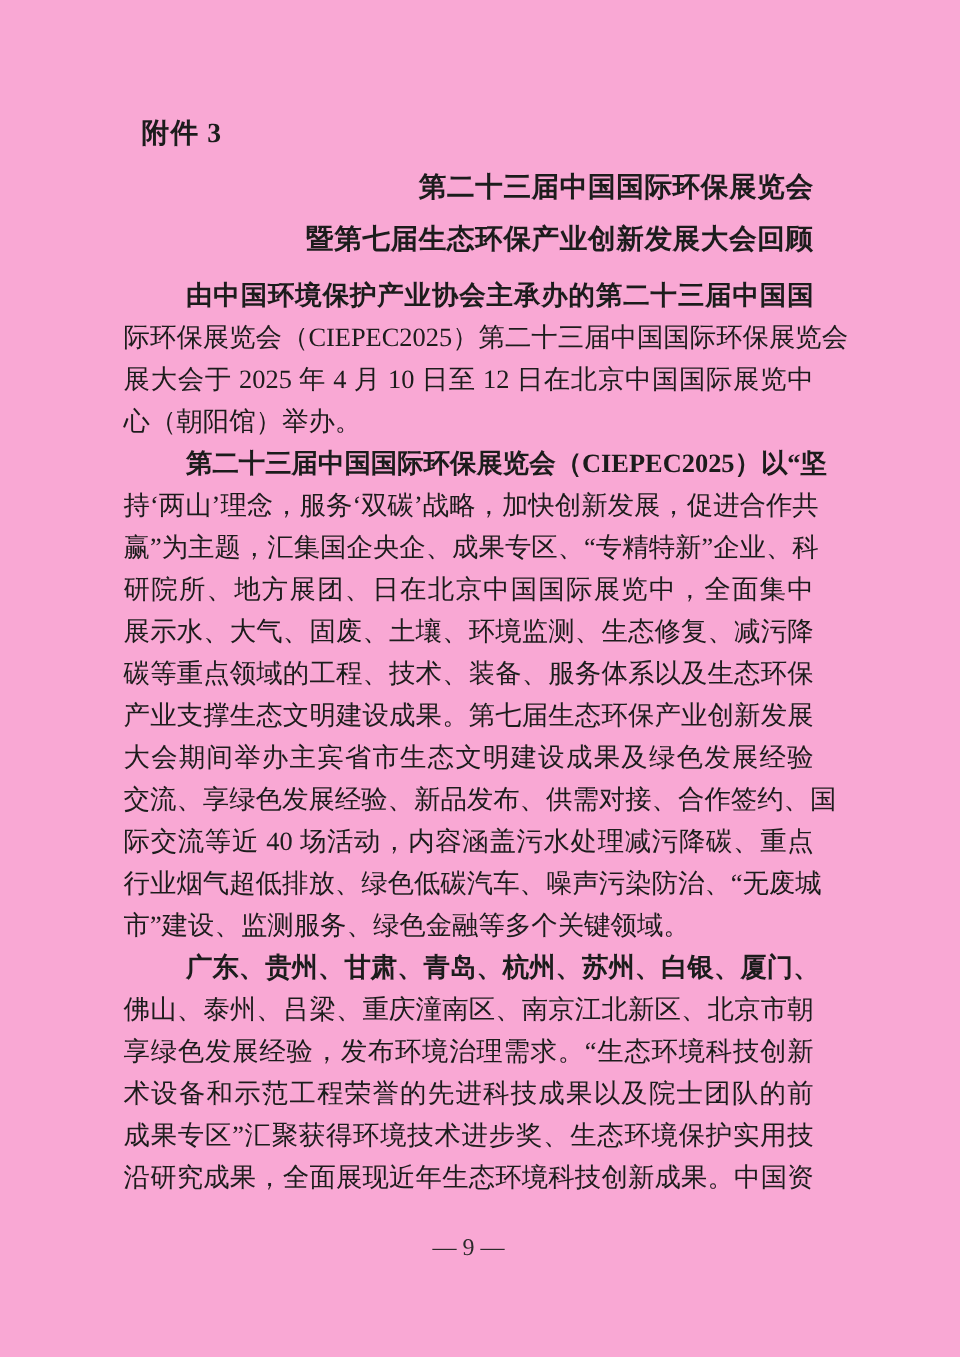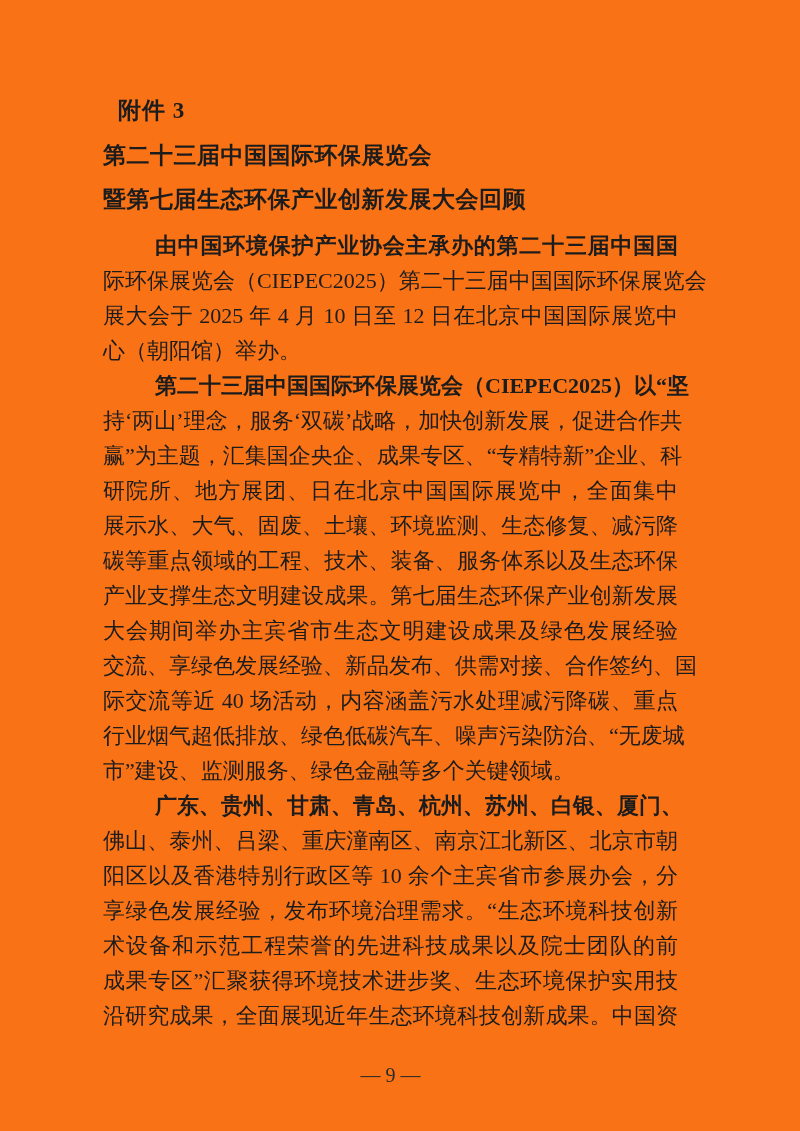--- a/index.html
+++ b/index.html
@@ -5,39 +5,39 @@
   html, body {
     margin: 0;
     padding: 0;
     background: #ffffff;
   }
   .page {
     position: relative;
     width: 800px;
     height: 1131px;
     margin: 0 auto;
-    background: #f97316;
+    background: #f9a8d4;
     color: #1c1c1c;
     font-family: "Liberation Serif", "DejaVu Serif", serif;
     box-sizing: border-box;
     padding: 96px 122px 0 103px;
     overflow: hidden;
   }
   .attachment {
     font-size: 23px;
     font-weight: bold;
     line-height: 30px;
     padding-left: 15px;
     letter-spacing: 1px;
   }
   .doc-title {
     font-size: 23px;
     font-weight: bold;
     line-height: 44px;
-    text-align: left;
+    text-align: right;
     letter-spacing: 0.5px;
   }
   .doc-title.first {
     margin-top: 8px;
   }
   .body-text {
     margin-top: 6px;
   }
   .line {
     font-size: 22px;
@@ -89,21 +89,20 @@
         <div class="line">产业支撑生态文明建设成果。第七届生态环保产业创新发展</div>
         <div class="line">大会期间举办主宾省市生态文明建设成果及绿色发展经验</div>
         <div class="line">交流、享绿色发展经验、新品发布、供需对接、合作签约、国</div>
         <div class="line">际交流等近 40 场活动，内容涵盖污水处理减污降碳、重点</div>
         <div class="line">行业烟气超低排放、绿色低碳汽车、噪声污染防治、“无废城</div>
         <div class="line short">市”建设、监测服务、绿色金融等多个关键领域。</div>
       </div>
       <div class="paragraph">
         <div class="line indent">广东、贵州、甘肃、青岛、杭州、苏州、白银、厦门、</div>
         <div class="line">佛山、泰州、吕梁、重庆潼南区、南京江北新区、北京市朝</div>
-        <div class="line">阳区以及香港特别行政区等 10 余个主宾省市参展办会，分</div>
         <div class="line">享绿色发展经验，发布环境治理需求。“生态环境科技创新</div>
         <div class="line">术设备和示范工程荣誉的先进科技成果以及院士团队的前</div>
         <div class="line">成果专区”汇聚获得环境技术进步奖、生态环境保护实用技</div>
         <div class="line">沿研究成果，全面展现近年生态环境科技创新成果。中国资</div>
       </div>
     </div>
 
   <div class="footer">— 9 —</div>
 </div>
 

